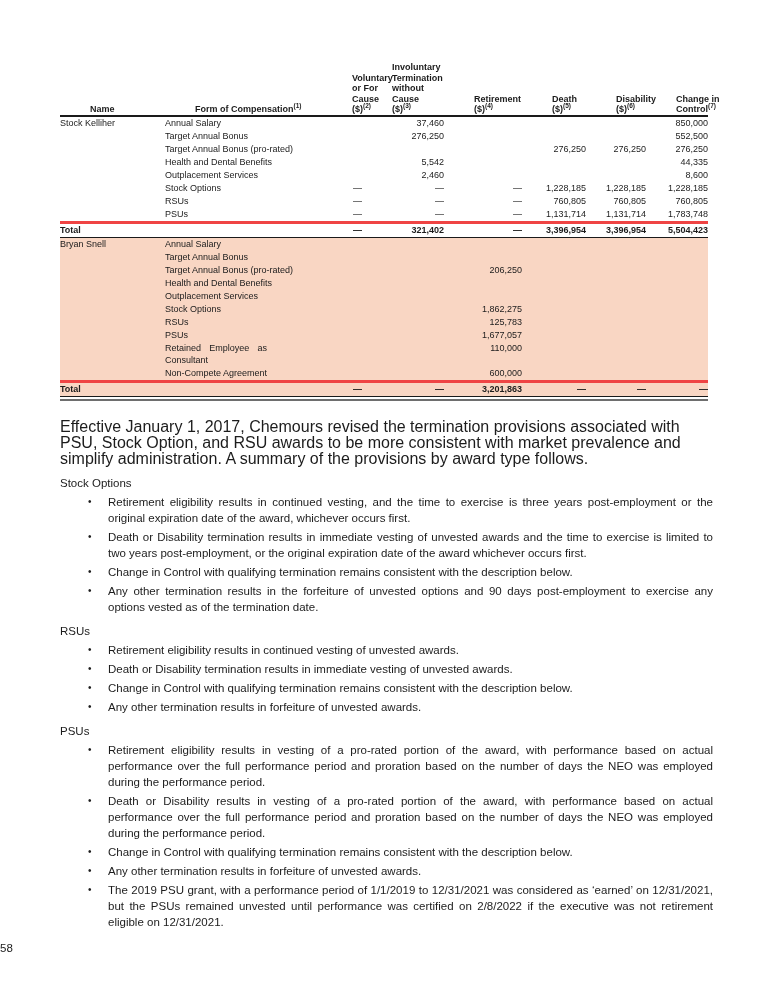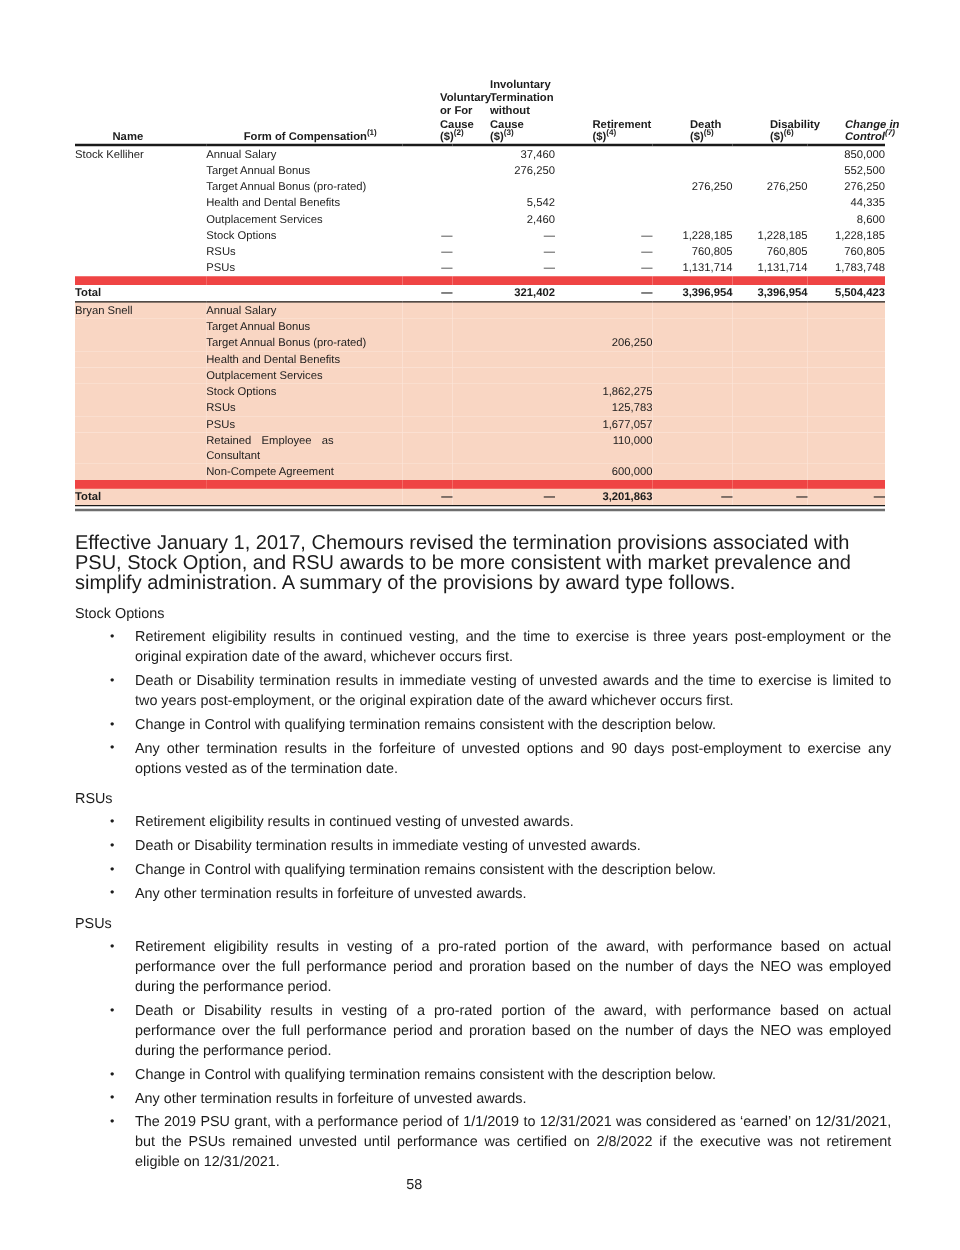--- a/index.html
+++ b/index.html
@@ -13,37 +13,37 @@
              font-size:9px;color:#1c1c1c;}
   table.comp th,table.comp td{padding:0;margin:0;}
   thead th{vertical-align:bottom;text-align:left;font-weight:bold;
            border-bottom:2px solid #1a1a1a;padding-bottom:2px;}
   thead th div{white-space:nowrap;line-height:10.5px;overflow:visible;margin-left:30px;}
   sup{font-size:6.5px;line-height:0;vertical-align:super;}
   tbody td{height:13px;line-height:12.5px;vertical-align:top;}
   td.num{text-align:right;}
   
   th.c2{padding-left:5px;}  th.c3{padding-left:28px;} th.c4{padding-left:11px;}
-  th.c5{padding-left:6px;}  th.c6{padding-left:8px;}  th.c7{padding-left:12px;font-style:italic;}
+  th.c5{padding-left:6px;}  th.c6{padding-left:8px;}  th.c7{padding-left:12px;}
   
   td.c2{padding-right:6px;} td.c3{padding-right:6px;} td.c4{padding-right:5px;}
   td.c5{padding-right:6px;} td.c6{padding-right:6px;} td.c7{padding-right:0;}
   tbody.hl td{background:#f9d6c3;}
-  tr.total td{font-weight:bold;border-top:7px solid #ef4444;}
+  tr.total td{font-weight:bold;border-top:3px solid #ef4444;}
   tr.total.mid td{border-bottom:1px solid #1a1a1a;}
   .just{display:flex;justify-content:space-between;width:102px;}
   .double-rule{width:648px;height:2px;border-top:1px solid #1a1a1a;border-bottom:2px solid #6e6e6e;}
 
   
   .intro{margin:18px 0 0 0;width:653px;font-size:16px;line-height:16px;text-align:left;}
   .section-h{margin:8px 0 0 0;font-size:11.5px;line-height:16px;}
   .bullet{display:flex;width:653px;margin-top:3px;font-size:11.5px;line-height:16px;}
   .bullet .dot{flex:0 0 20px;margin-left:28px;font-size:10px;line-height:16px;}
   .bullet .txt{flex:1;text-align:justify;}
-  .page-num{position:absolute;left:0;top:942px;width:663px;text-align:center;
+  .page-num{position:absolute;left:0;top:942px;width:663px;
             font-size:11.5px;color:#1c1c1c;}
 </style>
 </head>
 <body>
 
 <div class="page">
   <div class="content">
 
     <table class="comp" id="comp-table">
       <colgroup>

